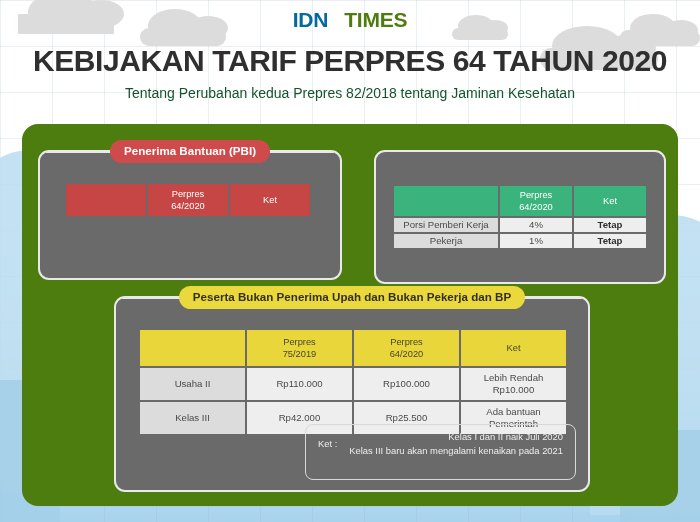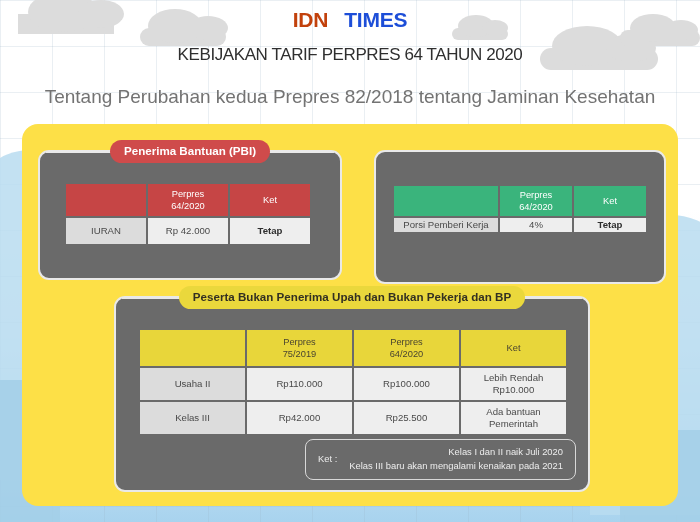--- a/index.html
+++ b/index.html
@@ -47,34 +47,34 @@
   .cloud-d:before{width:70px;height:40px;left:12px;top:-22px;}
   .cloud-d:after{width:50px;height:28px;left:66px;top:-14px;}
 
   .cloud-e{left:620px;top:30px;width:80px;height:16px;}
   .cloud-e:before{width:46px;height:28px;left:10px;top:-16px;}
   .cloud-e:after{width:34px;height:20px;left:44px;top:-10px;}
 
   
   #header{position:absolute;left:0;top:0;width:700px;height:118px;text-align:center;}
   .logo{padding-top:9px;font-size:21px;font-weight:bold;letter-spacing:-.2px;line-height:1;}
-  .logo .idn{color:#c2410c;}
-  .logo .times{color:#1d4ed8;margin-left:16px;}
+  .logo .idn{color:#0369a1;}
+  .logo .times{color:#4d7c0f;margin-left:16px;}
   .title{
-    margin-top:16px;font-size:17px;font-weight:normal;color:#2f2f2f;
+    margin-top:16px;font-size:30px;font-weight:bold;color:#2f2f2f;
     letter-spacing:-.4px;line-height:1;
   }
   .subtitle{
-    margin-top:24px;font-size:19px;color:#737373;font-weight:400;line-height:1;
+    margin-top:10px;font-size:14px;color:#14532d;font-weight:400;line-height:1;
   }
 
   
   #panel{
     position:absolute;left:22px;top:124px;width:656px;height:382px;
-    background:#fde047;border-radius:16px;
+    background:#4d7c0f;border-radius:16px;
   }
 
   
   .card{
     position:absolute;background:#6a6a6a;border:2px solid #e9e9e9;border-radius:11px;
   }
   .card-pbi{left:16px;top:26px;width:300px;height:126px;}
   .card-ppu{left:352px;top:26px;width:288px;height:130px;}
   .card-bp{left:92px;top:172px;width:472px;height:192px;}
 
@@ -113,21 +113,21 @@
 
   
   .tbl-bp{left:22px;top:30px;}
   .tbl-bp td{width:105px;height:32px;}
   .tbl-bp tr.head td{height:36px;}
 
   
   .ket-note{
     position:absolute;right:12px;bottom:10px;
     border:1px solid #d8d8d8;border-radius:8px;
-    padding:5px 12px 6px;display:flex;align-items:center;gap:12px;
+    padding:5px 12px 21px;display:flex;align-items:center;gap:12px;
   }
   .ket-label{color:#ededed;font-size:9.4px;}
   .ket-lines{color:#ededed;font-size:9.4px;line-height:1.5;text-align:right;}
 </style>
 </head>
 <body>
 
 <div id="bg">
   <div class="bg-base"></div>
   <div class="bg-grid"></div>
@@ -160,43 +160,43 @@
     <table class="tbl-pbi">
       <tbody>
           <tr class="head">
         <td class="th th-red"></td>
         <td class="th th-red">
           <div>Perpres</div>
           <div>64/2020</div>
         </td>
         <td class="th th-red">Ket</td>
       </tr>
-      <tr>
-        <td class="c-label">IURAN</td>
-        <td class="c-val">Rp 42.000</td>
-        <td class="c-val bold">Tetap</td>
-      </tr>
     </tbody>
       </table>
   </div>
 
   <div class="card card-ppu">
     <table class="tbl-ppu">
       <tbody>
           <tr class="head">
         <td class="th th-green k"></td>
         <td class="th th-green">
           <div>Perpres</div>
           <div>64/2020</div>
         </td>
         <td class="th th-green">Ket</td>
       </tr>
       <tr>
         <td class="c-label k">Porsi Pemberi Kerja</td>
         <td class="c-val">4%</td>
+        <td class="c-val bold">Tetap</td>
+      </tr>
+      <tr>
+        <td class="c-label k">Pekerja</td>
+        <td class="c-val">1%</td>
         <td class="c-val bold">Tetap</td>
       </tr>
     </tbody>
       </table>
   </div>
 
   <div class="card card-bp">
     <div class="chip-wrap">
       <div class="chip-line"></div>
       <div class="chip chip-yellow">Peserta Bukan Penerima Upah dan Bukan Pekerja dan BP</div>

